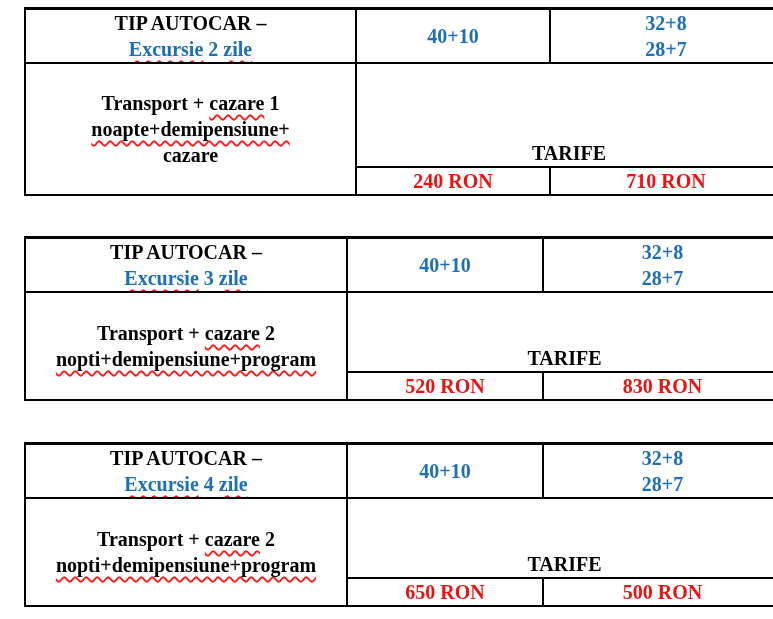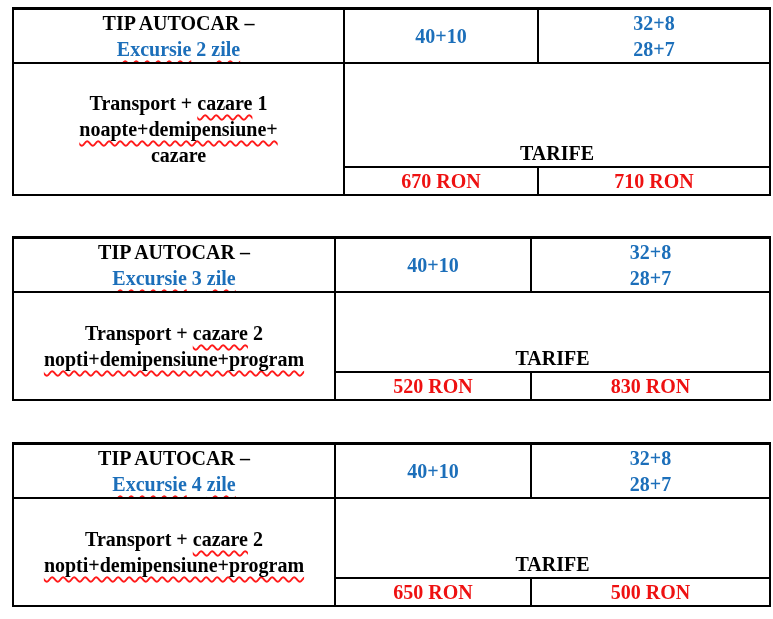--- a/index.html
+++ b/index.html
@@ -5,21 +5,21 @@
   * { box-sizing: border-box; }
   html, body { margin: 0; padding: 0; }
   body {
     width: 773px; height: 619px;
     background: #ffffff;
     font-family: "Liberation Serif", serif;
     font-weight: bold;
     color: #000;
     overflow: hidden;
   }
-  .page { padding: 7px 0 0 12px; }
+  .page { padding: 7px 0 0 24px; }
 
   table.doc-table {
     border-collapse: collapse;
     table-layout: fixed;
     width: 757px;
     border: 2px solid #000;
     border-top: 3px solid #000;
   }
   .doc-table td {
     border: 2px solid #000;
@@ -88,21 +88,21 @@
       </tr>
       <tr>
         <td class="desc-cell" rowspan="2">
           <div><span>Transport + </span><span class="wavy">cazare</span><span> 1</span></div>
           <div class="wavy">noapte+demipensiune+</div>
           <div>cazare</div>
         </td>
         <td class="tarife-cell" colspan="2">TARIFE</td>
       </tr>
       <tr class="price-row">
-        <td>670 RON</td>
+        <td>240 RON</td>
         <td>710 RON</td>
       </tr>
     </tbody>
   </table>
 
   <table class="doc-table t2">
     <colgroup>
         <col class="c1">
         <col class="c2">
         <col class="c3">

